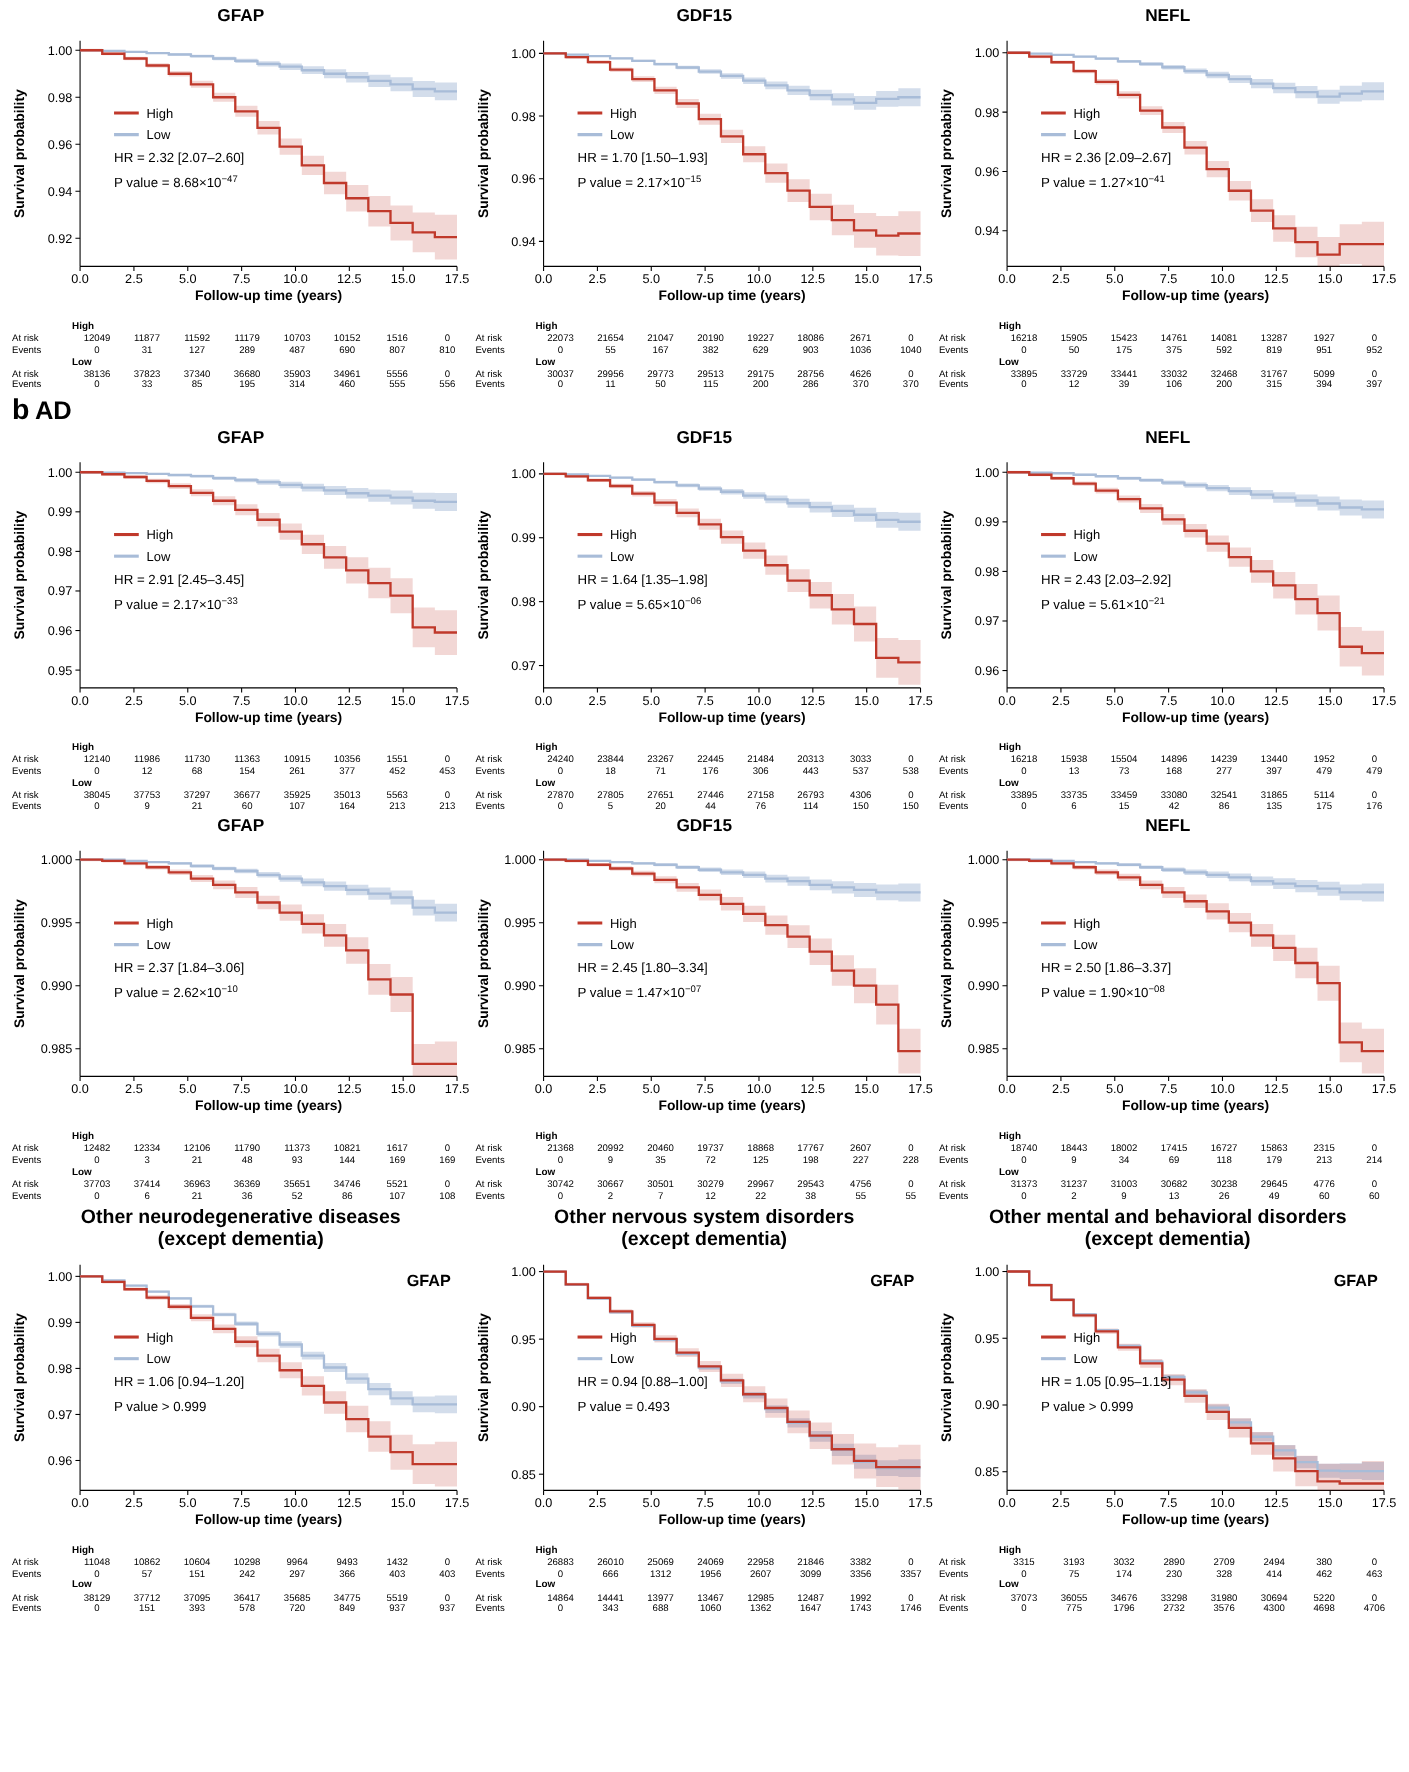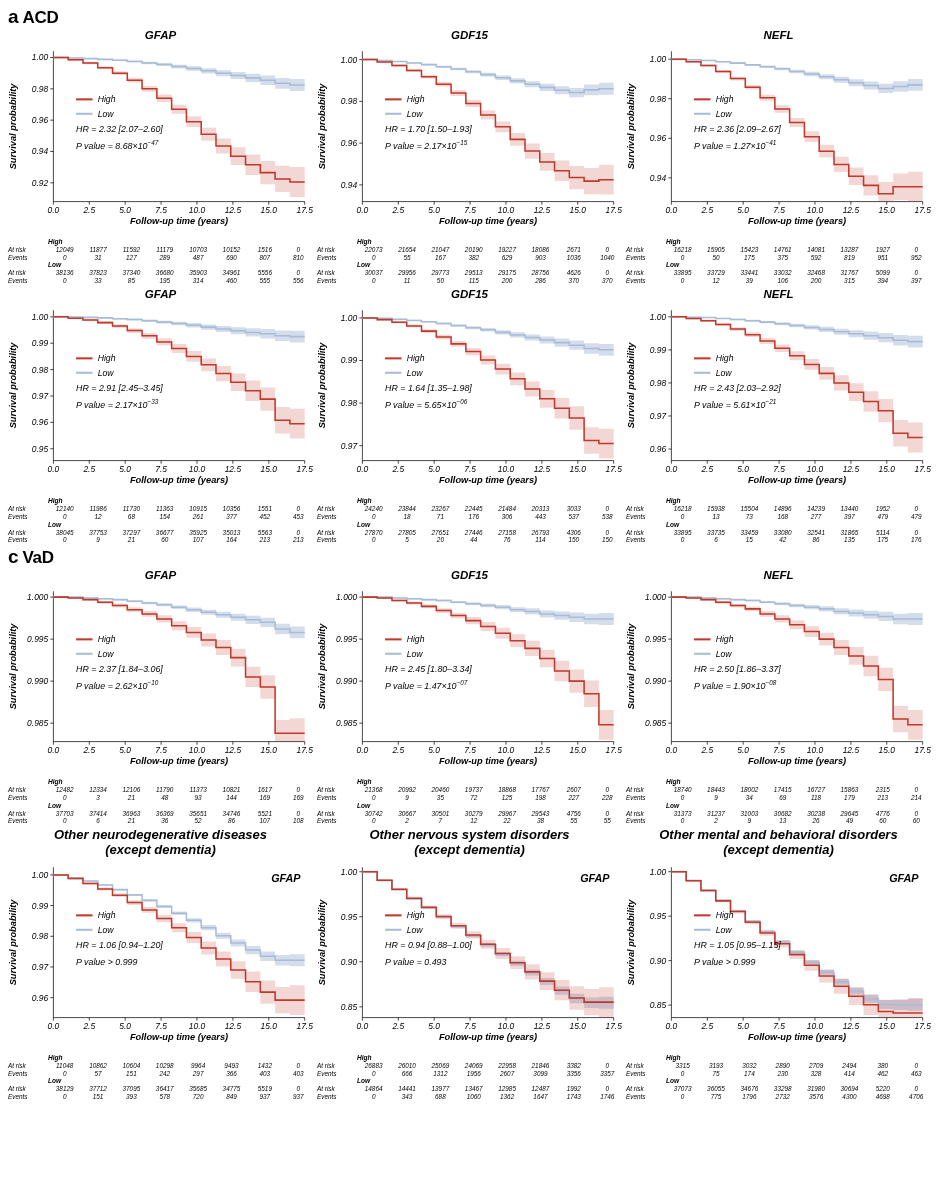--- a/index.html
+++ b/index.html
@@ -17,21 +17,21 @@
   .panel-header {
     font-size: 17px;
     font-weight: bold;
     letter-spacing: -0.2px;
     margin: 2px 0 0 2px;
     line-height: 1.15;
   }
   .panel-header .pl { font-size: 19px; font-weight: bold; margin-right: 4px; }
 
   .row3 { display: flex; width: 100%; }
-  .cell { width: 33.333%; position: relative; font-style: italic; }
+  .cell { width: 33.333%; position: relative; }
 
   .chart-title {
     text-align: center;
     font-size: 11.5px;
     font-weight: bold;
     margin-top: 1px;
     margin-bottom: 1px;
     line-height: 1.15;
   }
   .chart-title.two-line { font-size: 13px; }
@@ -49,21 +49,20 @@
   .risk-table td { padding: 0; white-space: nowrap; }
   .rt-label { width: 40px; text-align: left; font-size: 6.4px; }
   .rt-group { font-weight: bold; font-size: 6.6px; text-align: left; padding-left: 26px; }
   .rt-num { text-align: center; font-size: 6.4px; }
 </style>
 </head>
 <body>
 
 <div class="page">
     <div class="panel">
-      <div class="panel-header"><span class="pl">a</span><span>ACD</span></div>
       <div class="row3">
         <div class="cell">
           <div class="chart-title">GFAP</div>
           <div class="plotwrap">
             <svg class="km" viewBox="0 0 300 188" preserveAspectRatio="xMidYMid meet">
               <line x1="46" y1="154" x2="290" y2="154" stroke="#000" stroke-width="0.7"></line>
               <line x1="46" y1="8" x2="46" y2="154" stroke="#000" stroke-width="0.7"></line>
               <line x1="46.00" y1="154" x2="46.00" y2="157" stroke="#000" stroke-width="0.7"></line>
               <text x="46.00" y="165" font-size="8.2" text-anchor="middle" font-family="Liberation Sans, sans-serif">0.0</text>
               <line x1="80.86" y1="154" x2="80.86" y2="157" stroke="#000" stroke-width="0.7"></line>
@@ -365,20 +364,21 @@
                   <td class="rt-num">394</td>
                   <td class="rt-num">397</td>
                 </tr>
               </tbody>
             </table>
           </div>
         </div>
       </div>
     </div>
     <div class="panel">
+      <div class="panel-header"><span class="pl">b</span><span>AD</span></div>
       <div class="row3">
         <div class="cell">
           <div class="chart-title">GFAP</div>
           <div class="plotwrap">
             <svg class="km" viewBox="0 0 300 188" preserveAspectRatio="xMidYMid meet">
               <line x1="46" y1="154" x2="290" y2="154" stroke="#000" stroke-width="0.7"></line>
               <line x1="46" y1="8" x2="46" y2="154" stroke="#000" stroke-width="0.7"></line>
               <line x1="46.00" y1="154" x2="46.00" y2="157" stroke="#000" stroke-width="0.7"></line>
               <text x="46.00" y="165" font-size="8.2" text-anchor="middle" font-family="Liberation Sans, sans-serif">0.0</text>
               <line x1="80.86" y1="154" x2="80.86" y2="157" stroke="#000" stroke-width="0.7"></line>
@@ -684,21 +684,20 @@
                   <td class="rt-num">175</td>
                   <td class="rt-num">176</td>
                 </tr>
               </tbody>
             </table>
           </div>
         </div>
       </div>
     </div>
     <div class="panel">
-      <div class="panel-header"><span class="pl">c</span><span>VaD</span></div>
       <div class="row3">
         <div class="cell">
           <div class="chart-title">GFAP</div>
           <div class="plotwrap">
             <svg class="km" viewBox="0 0 300 188" preserveAspectRatio="xMidYMid meet">
               <line x1="46" y1="154" x2="290" y2="154" stroke="#000" stroke-width="0.7"></line>
               <line x1="46" y1="8" x2="46" y2="154" stroke="#000" stroke-width="0.7"></line>
               <line x1="46.00" y1="154" x2="46.00" y2="157" stroke="#000" stroke-width="0.7"></line>
               <text x="46.00" y="165" font-size="8.2" text-anchor="middle" font-family="Liberation Sans, sans-serif">0.0</text>
               <line x1="80.86" y1="154" x2="80.86" y2="157" stroke="#000" stroke-width="0.7"></line>

